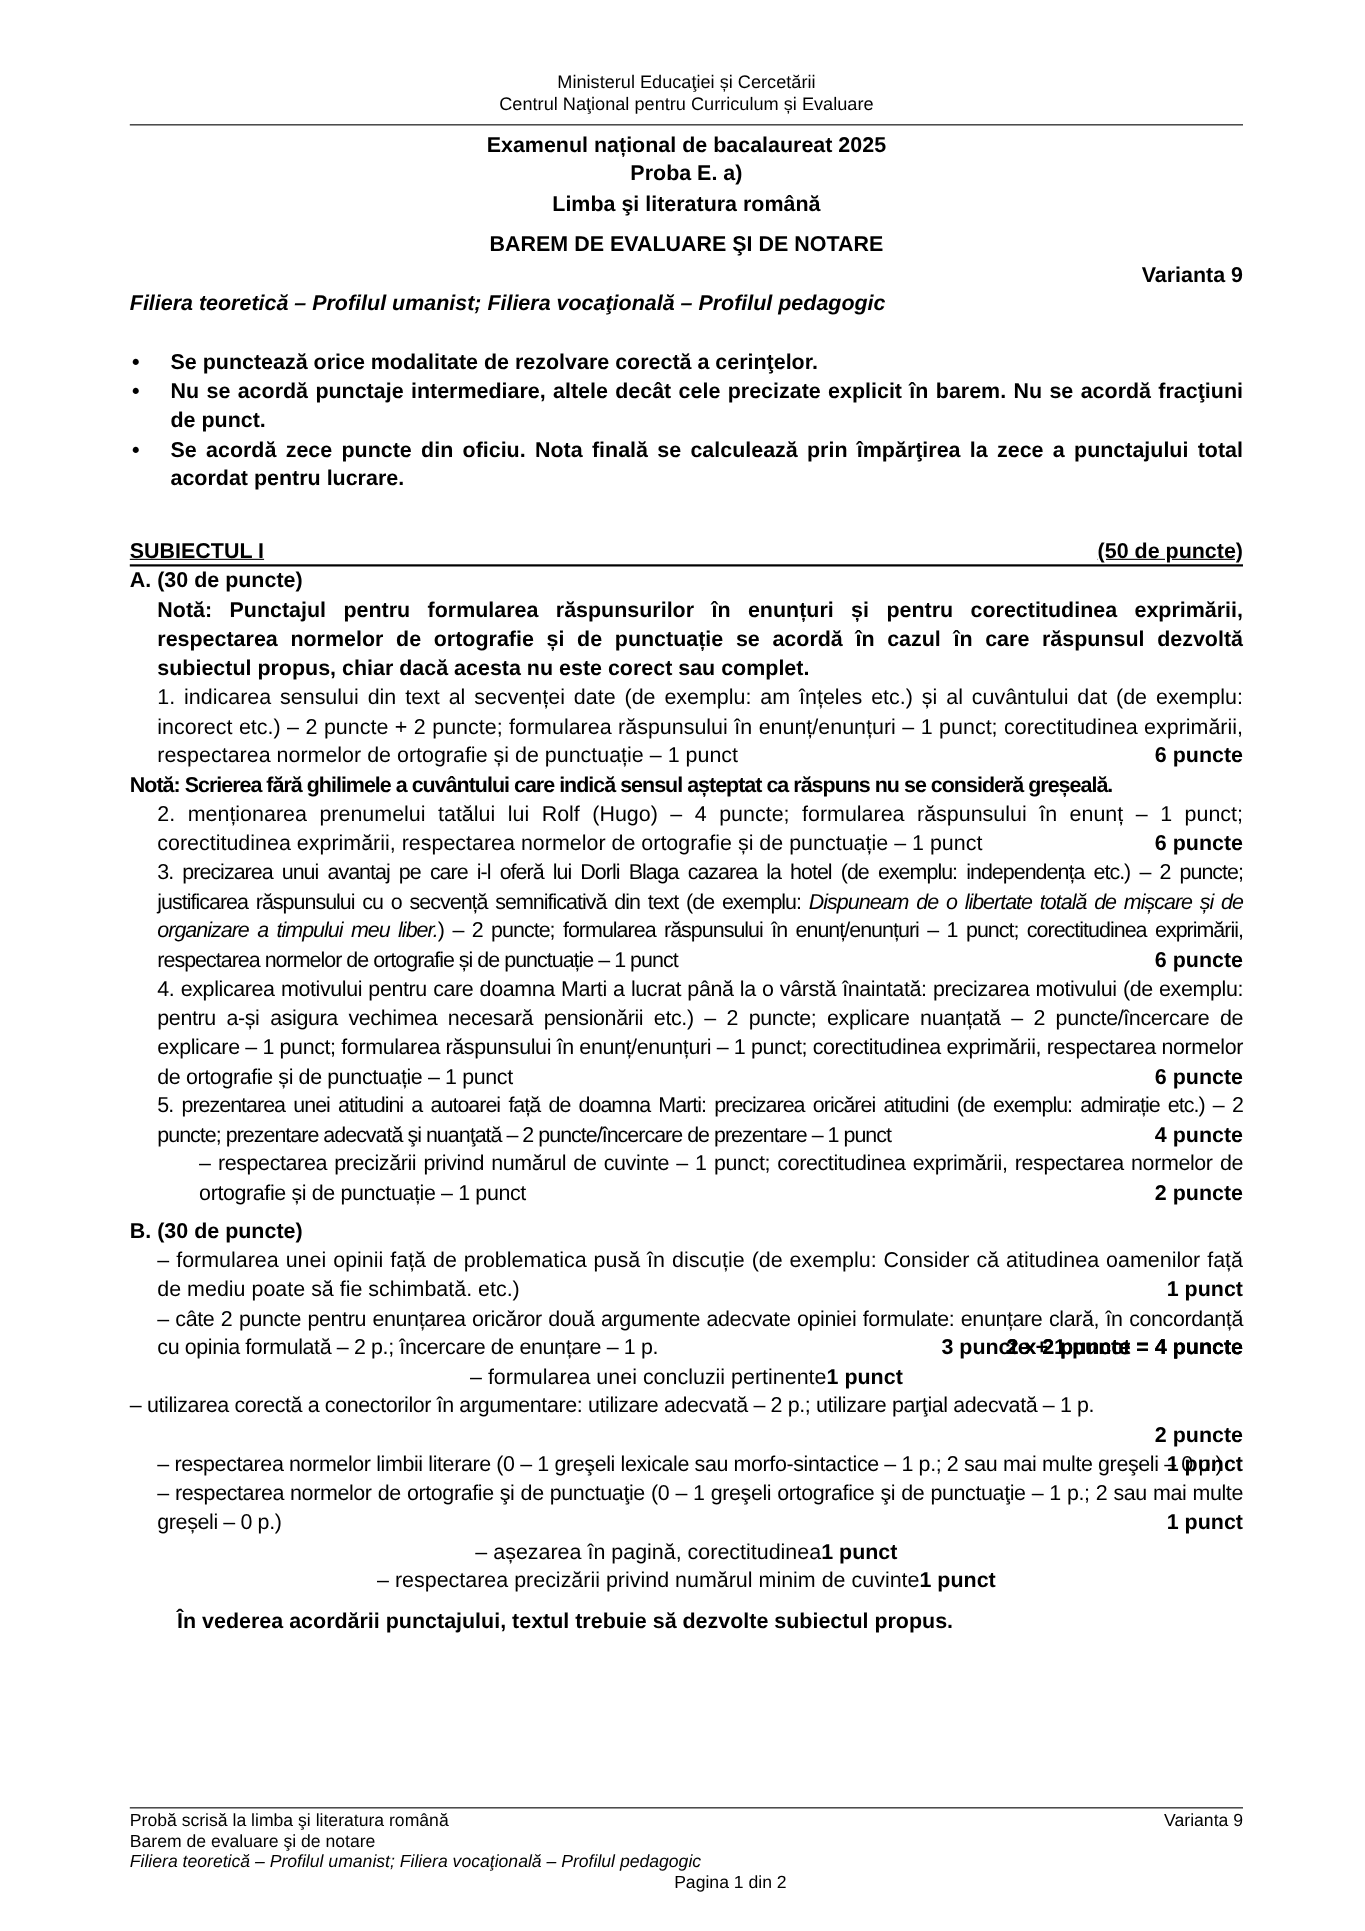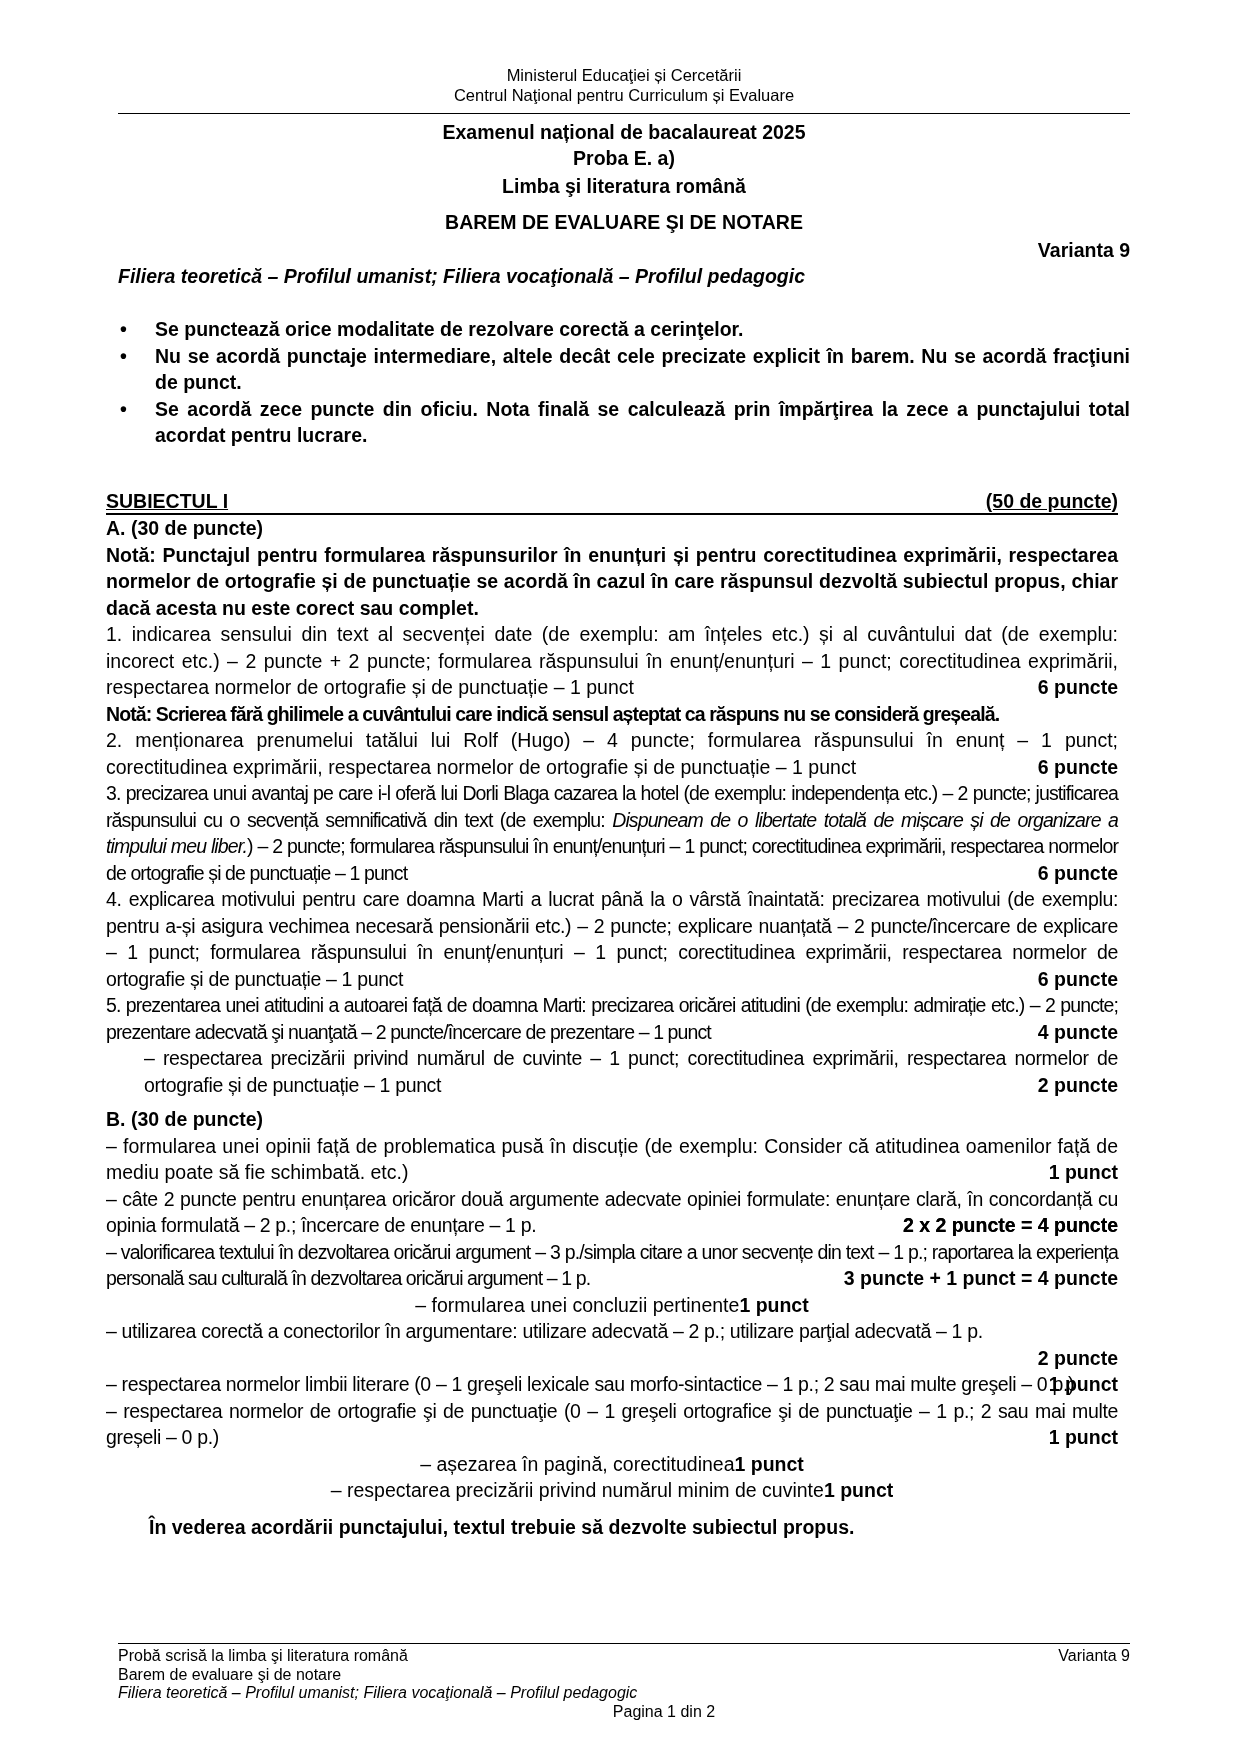--- a/index.html
+++ b/index.html
@@ -6,25 +6,25 @@
   body { width: 1241px; height: 1755px; position: relative; overflow: hidden; color: #000; font-family: "Liberation Sans", sans-serif; }
   .page { position: absolute; left: 0; top: 0; width: 1241px; height: 1534px; }
   .hdr { position: absolute; left: 118px; width: 1012px; text-align: center; font-size: 16.5px; line-height: 19px; }
   .hdr-rule { position: absolute; left: 118px; width: 1012px; top: 113px; border-top: 1px solid #000; }
   .title { position: absolute; left: 118px; width: 1012px; text-align: center; font-weight: bold; font-size: 19.5px; line-height: 26px; }
   .variant { position: absolute; right: 111px; top: 239px; font-weight: bold; font-size: 19.5px; }
   .filiera { position: absolute; left: 118px; top: 265px; font-weight: bold; font-style: italic; font-size: 19.5px; }
   .bullets { position: absolute; left: 118px; top: 316px; width: 1012px; margin: 0; padding: 0; list-style: none; }
   .bullets li { position: relative; padding-left: 37px; font-weight: bold; font-size: 19.5px; line-height: 26.5px; text-align: justify; }
   .bullets li .dot { position: absolute; left: 2px; top: 0; }
-  .content { position: absolute; left: 106px; top: 489px; width: 1012px; font-size: 19.5px; line-height: 26.5px; }
+  .content { position: absolute; left: 118px; top: 489px; width: 1012px; font-size: 19.5px; line-height: 26.5px; }
   .subj { display: flex; justify-content: space-between; font-weight: bold; border-bottom: 2px solid #000; line-height: 24px; }
   .subj span { text-decoration: underline; }
   .b { font-weight: bold; }
-  .just { text-align: justify; text-align-last: left; }
+  .just { text-align: justify; text-align-last: left; margin-left: 25px; }
   .cond { letter-spacing: -0.35px; }
   .cond2 { letter-spacing: -0.9px; }
   .row { display: flex; justify-content: center; }
   .row .pts { font-weight: bold; white-space: nowrap; }
   .right { text-align: right; font-weight: bold; }
   .gap { height: 8px; }
   .indent { padding-left: 38px; }
   .final { margin-top: 10px; font-weight: bold; margin-left: 43px; }
   .ftr-rule { position: absolute; left: 118px; width: 1012px; top: 1643px; border-top: 1px solid #000; }
   .ftr { position: absolute; left: 118px; width: 1012px; top: 1647px; font-size: 16px; line-height: 18.5px; }
@@ -97,21 +97,20 @@
     <div class="b">B. (30 de puncte)</div>
 
     <div class="just"><span>– formularea unei opinii față de problematica pusă în discuție (de exemplu: Consider că atitudinea oamenilor față de mediu poate să fie schimbată. etc.)</span></div>
     <div class="right" style="margin-top:-26.5px;">1 punct</div>
 
     <div class="just cond"><span>– câte 2 puncte pentru enunțarea oricăror două argumente adecvate opiniei formulate: enunțare clară, în concordanță cu opinia formulată – 2 p.; încercare de enunțare – 1 p.</span></div>
     <div class="right" style="margin-top:-26.5px;">2 x 2 puncte = 4 puncte</div>
 
     <div class="right" style="margin-top:-26.5px;">2 x 2 puncte = 4 puncte</div>
 
-    <div class="just cond2"><span>– valorificarea textului în dezvoltarea oricărui argument – 3 p./simpla citare a unor secvențe din text – 1 p.; raportarea la experiența personală sau culturală în dezvoltarea oricărui argument – 1 p.</span></div>
     <div class="right" style="margin-top:-26.5px;">3 puncte + 1 punct = 4 puncte</div>
 
     <div class="row">
       <span>– formularea unei concluzii pertinente</span>
       <span class="pts">1 punct</span>
     </div>
 
     <div class="cond"><span>– utilizarea corectă a conectorilor în argumentare: utilizare adecvată – 2 p.; utilizare parţial adecvată – 1 p.</span></div>
     <div class="right">2 puncte</div>
 

